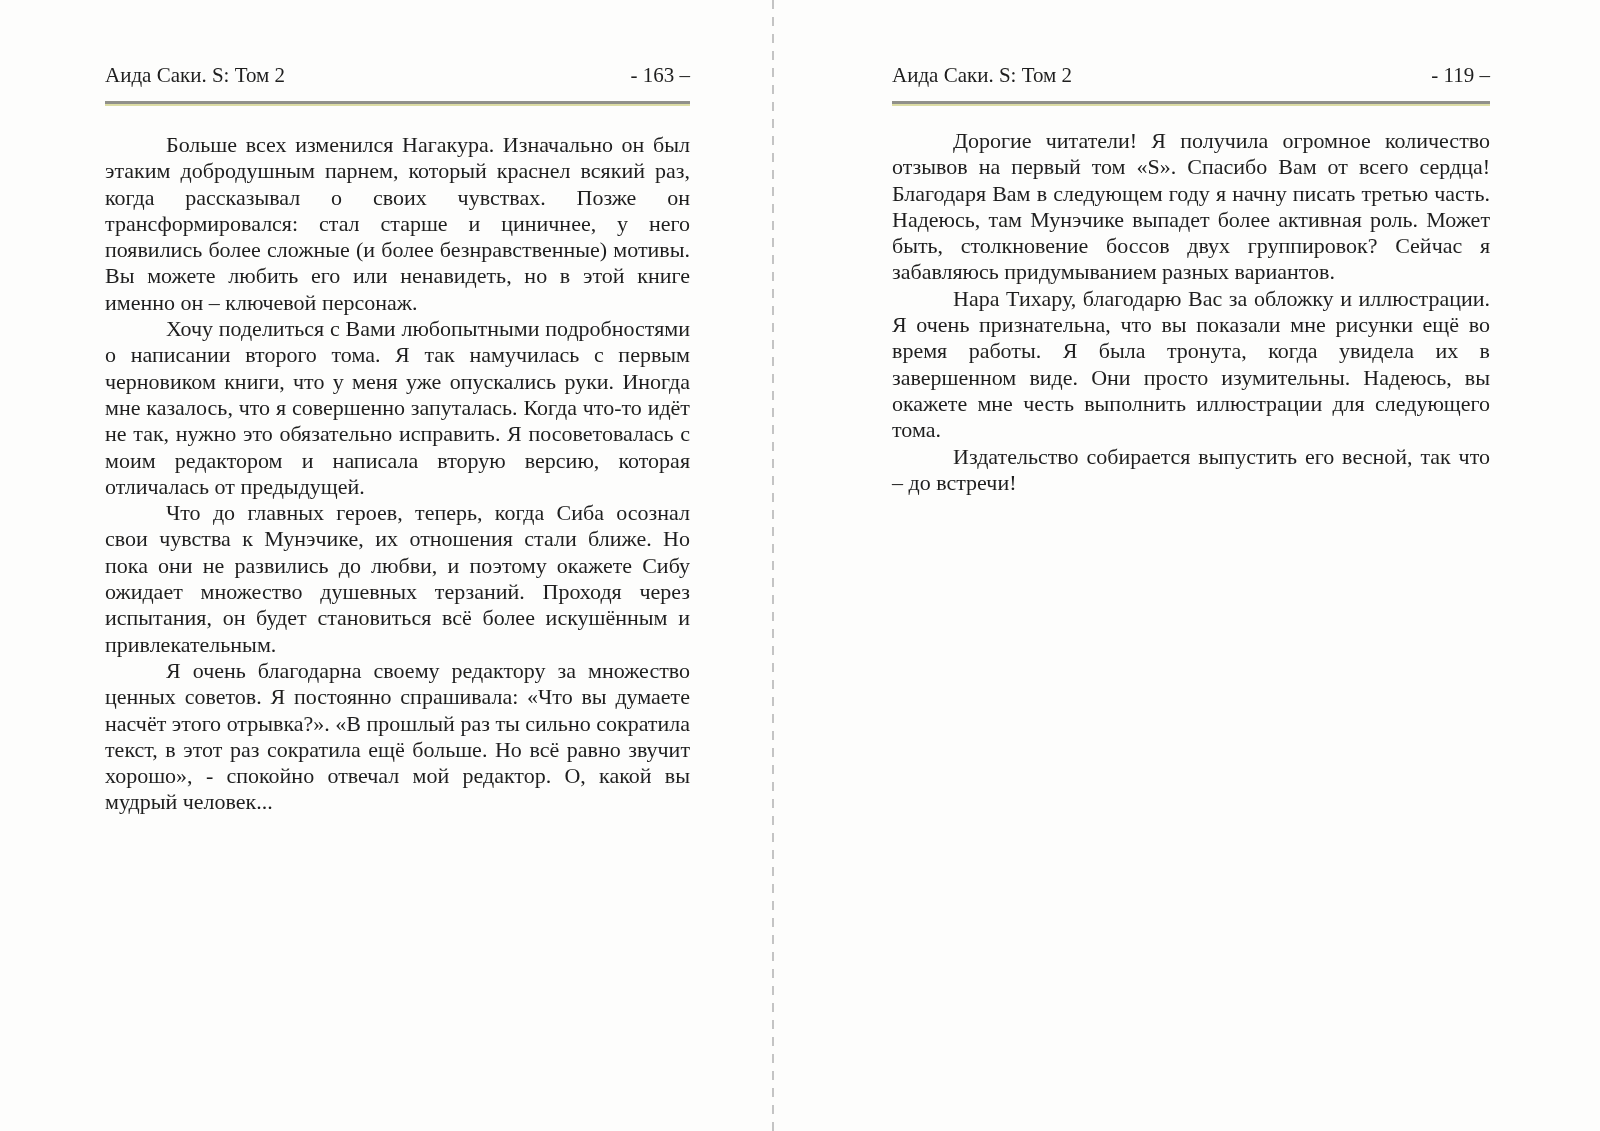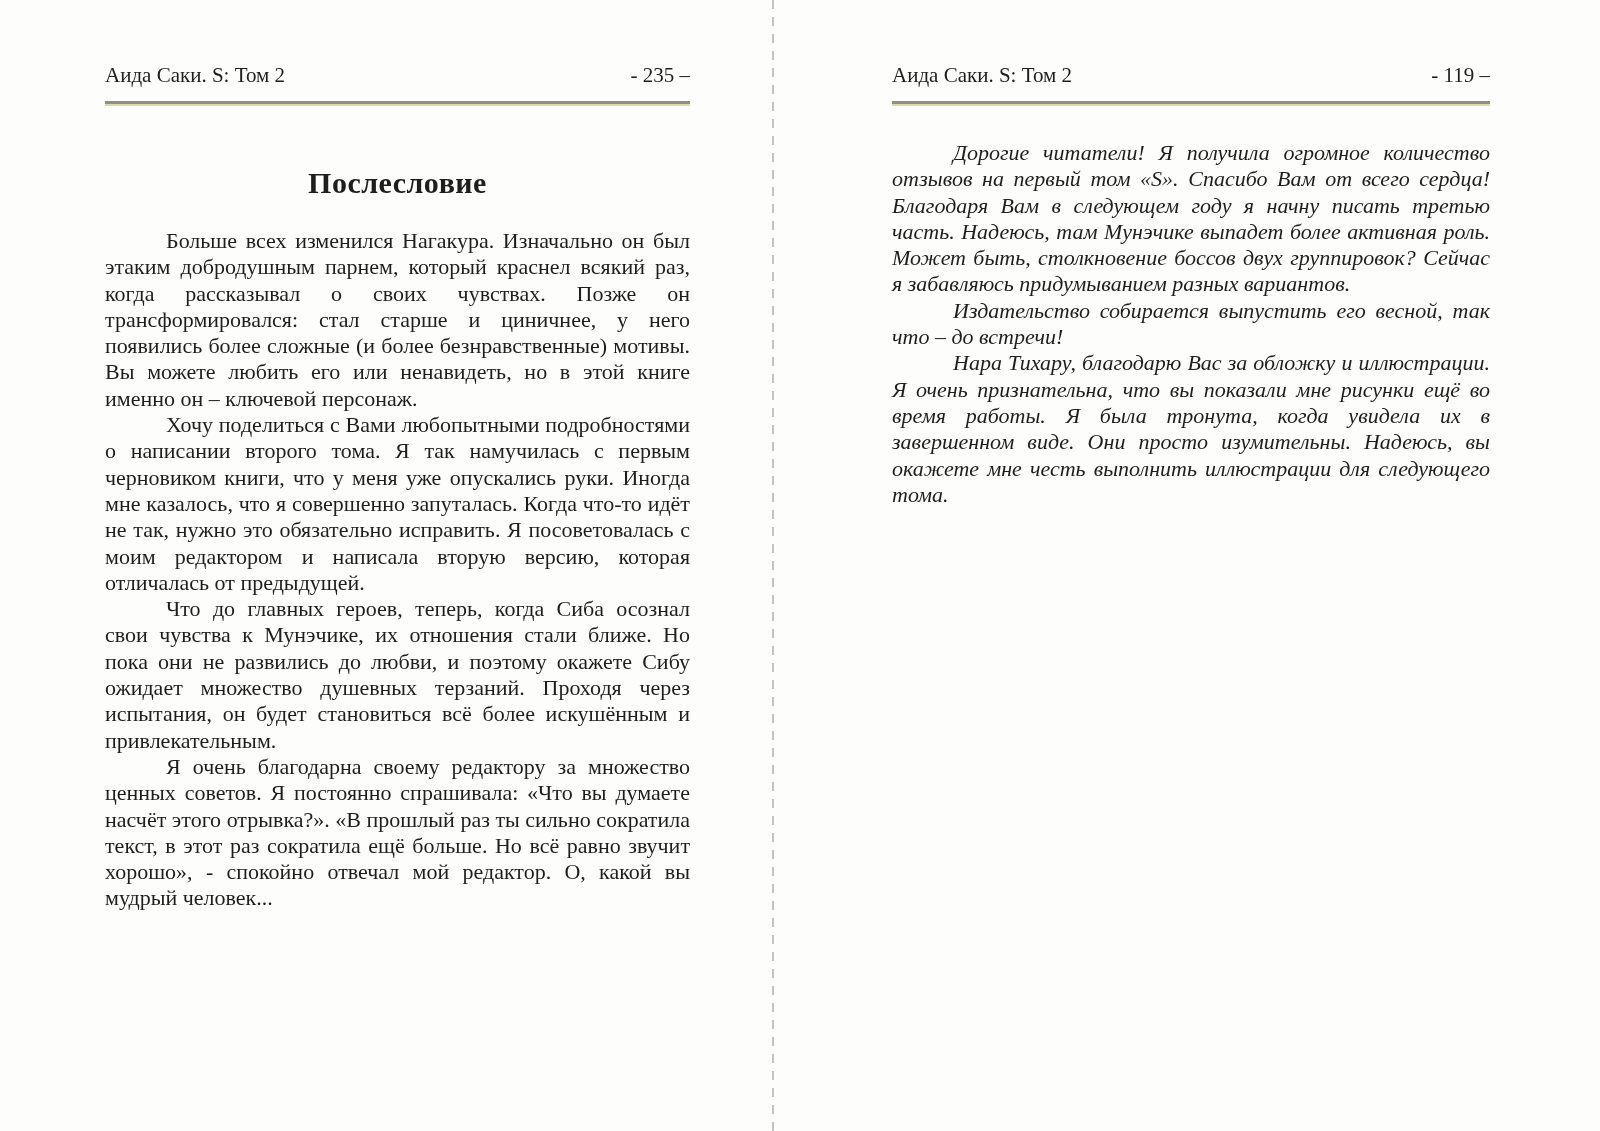--- a/index.html
+++ b/index.html
@@ -45,21 +45,21 @@
     line-height: 38px;
     font-weight: bold;
     letter-spacing: 0.5px;
   }
   .body {
     text-align: justify;
     font-size: 22px;
     line-height: 26.3px;
   }
   .body.after-title { margin-top: 26px; }
-  .body.after-rule  { margin-top: 34px; font-style: italic; }
+  .body.after-rule  { margin-top: 22px; }
   .body p {
     margin: 0;
     padding: 0;
     text-indent: 61px;
   }
   .divider {
     position: absolute;
     top: 0;
     left: 772px;
     width: 2px;
@@ -74,40 +74,39 @@
   }
 </style>
 </head>
 <body style="--bg: #fdfdfc; --text: #1e1e1e; --rule-top: #90908a; --rule-bottom: #dcdca4; --divider: #c4c4c4;">
 
 <div class="spread">
 
   <div class="page left">
     <div class="pg-header">
       <span class="running-title">Аида Саки. S: Том 2</span>
-      <span class="page-number">- 235 –</span>
+      <span class="page-number">- 163 –</span>
     </div>
     <div class="rule"></div>
-    <h1 class="chapter-title">Послесловие</h1>
     <div class="body after-title">
         <p>Больше всех изменился Нагакура. Изначально он был этаким добродушным парнем, который краснел всякий раз, когда рассказывал о своих чувствах. Позже он трансформировался: стал старше и циничнее, у него появились более сложные (и более безнравственные) мотивы. Вы можете любить его или ненавидеть, но в этой книге именно он – ключевой персонаж.</p>
         <p>Хочу поделиться с Вами любопытными подробностями о написании второго тома. Я так намучилась с первым черновиком книги, что у меня уже опускались руки. Иногда мне казалось, что я совершенно запуталась. Когда что-то идёт не так, нужно это обязательно исправить. Я посоветовалась с моим редактором и написала вторую версию, которая отличалась от предыдущей.</p>
         <p>Что до главных героев, теперь, когда Сиба осознал свои чувства к Мунэчике, их отношения стали ближе. Но пока они не развились до любви, и поэтому окажете Сибу ожидает множество душевных терзаний. Проходя через испытания, он будет становиться всё более искушённым и привлекательным.</p>
         <p>Я очень благодарна своему редактору за множество ценных советов. Я постоянно спрашивала: «Что вы думаете насчёт этого отрывка?». «В прошлый раз ты сильно сократила текст, в этот раз сократила ещё больше. Но всё равно звучит хорошо», - спокойно отвечал мой редактор. О, какой вы мудрый человек...</p>
       </div>
   </div>
 
   <div class="divider"></div>
 
   <div class="page right">
     <div class="pg-header">
       <span class="running-title">Аида Саки. S: Том 2</span>
       <span class="page-number">- 119 –</span>
     </div>
     <div class="rule"></div>
     <div class="body after-rule">
         <p>Дорогие читатели! Я получила огромное количество отзывов на первый том «S». Спасибо Вам от всего сердца! Благодаря Вам в следующем году я начну писать третью часть. Надеюсь, там Мунэчике выпадет более активная роль. Может быть, столкновение боссов двух группировок? Сейчас я забавляюсь придумыванием разных вариантов.</p>
+        <p>Нара Тихару, благодарю Вас за обложку и иллюстрации. Я очень признательна, что вы показали мне рисунки ещё во время работы. Я была тронута, когда увидела их в завершенном виде. Они просто изумительны. Надеюсь, вы окажете мне честь выполнить иллюстрации для следующего тома.</p>
         <p>Издательство собирается выпустить его весной, так что – до встречи!</p>
-        <p>Нара Тихару, благодарю Вас за обложку и иллюстрации. Я очень признательна, что вы показали мне рисунки ещё во время работы. Я была тронута, когда увидела их в завершенном виде. Они просто изумительны. Надеюсь, вы окажете мне честь выполнить иллюстрации для следующего тома.</p>
       </div>
   </div>
 
 </div>
 
 </body></html>

